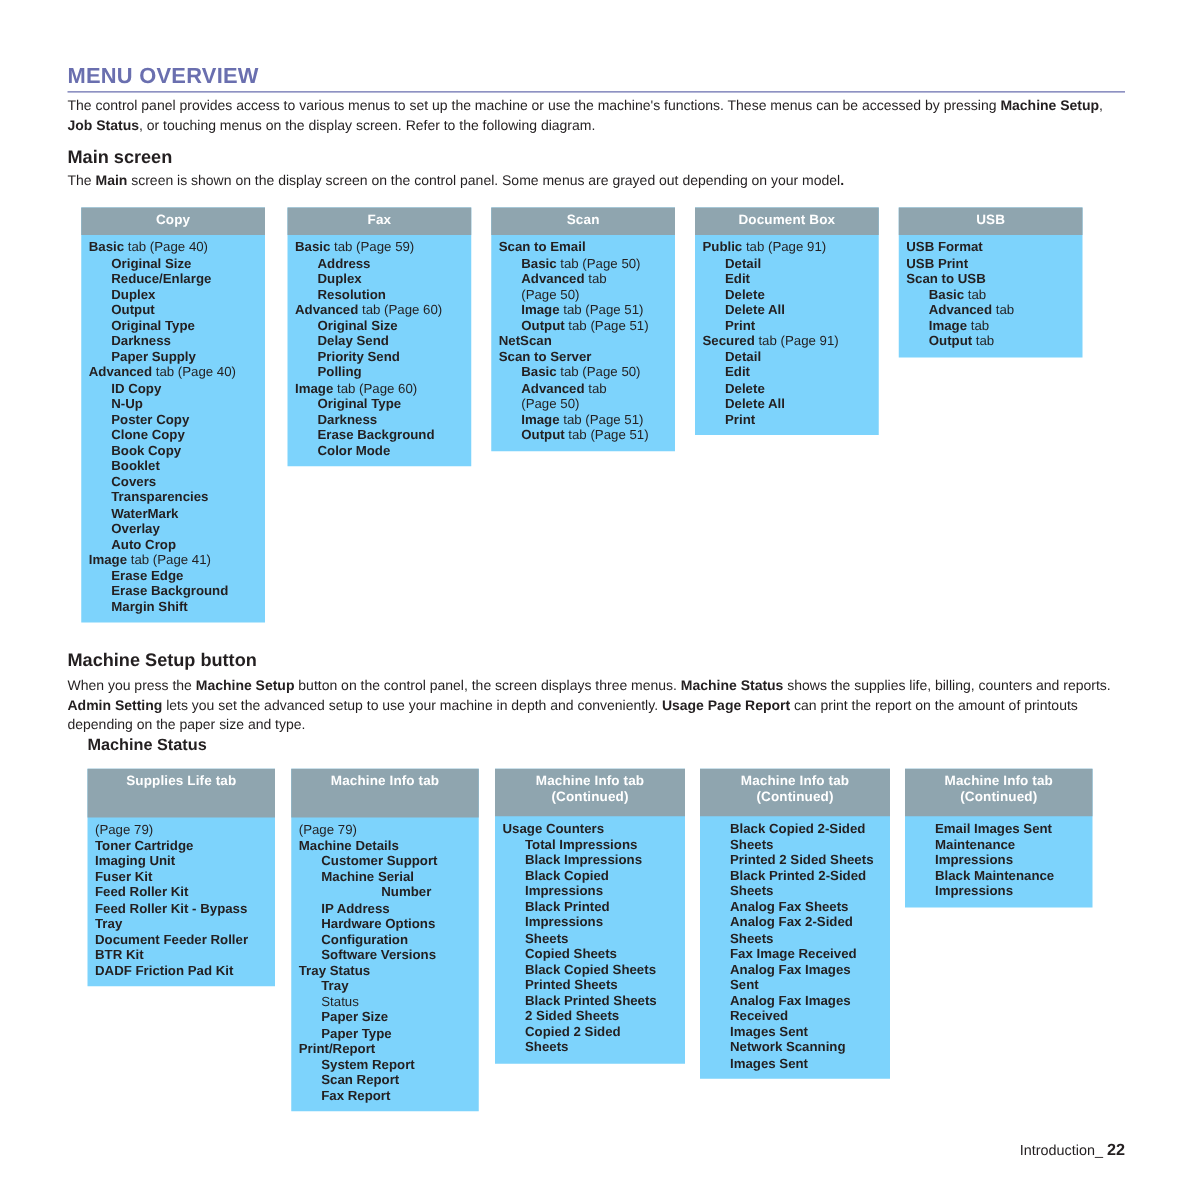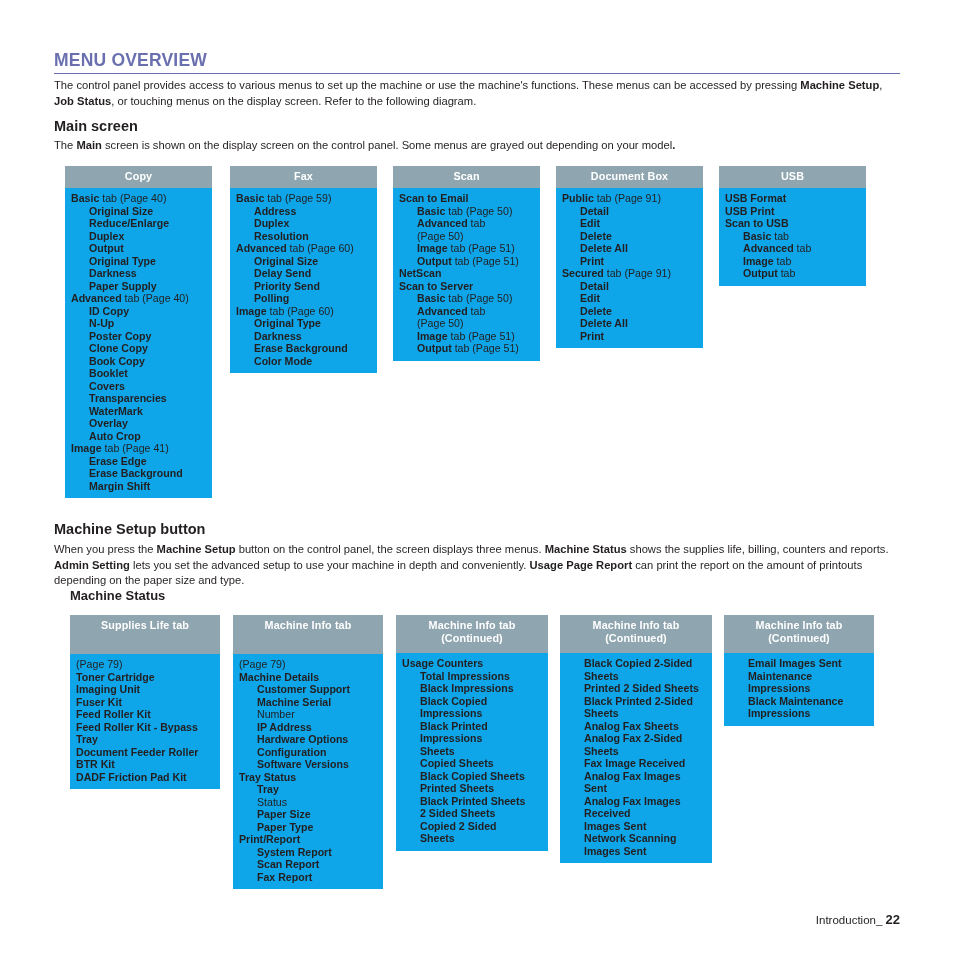--- a/index.html
+++ b/index.html
@@ -85,21 +85,21 @@
     position: absolute;
     left: 70px;
     top: 588px;
     font-size: 13px;
     font-weight: bold;
   }
 
   
   .box {
     position: absolute;
-    background: #0ea5e9;
+    background: #7dd3fc;
     box-sizing: border-box;
   }
   .box-head {
     background: #8fa5af;
     color: #ffffff;
     font-size: 10.8px;
     font-weight: bold;
     text-align: center;
     padding: 4px 2px 5px 2px;
     line-height: 13px;
@@ -275,21 +275,21 @@
       </div>
       <div class="box" style="left: 233px; top: 615px; width: 150px;">
         <div class="box-head" style="height: 30px;">
           <div>Machine Info tab</div>
         </div>
         <div class="box-body">
           <div class="lvl0"><span class="pgref">(Page 79)</span></div>
           <div class="lvl0"><span class="strong" style="font-weight: bold;">Machine Details</span></div>
           <div class="lvl1"><span class="strong" style="font-weight: bold;">Customer Support</span></div>
           <div class="lvl1"><span class="strong" style="font-weight: bold;">Machine Serial</span></div>
-          <div class="lvl1"><span class="strong" style="font-weight: normal;">Number</span></div>
+          <div class="lvl1"><span class="strong" style="font-weight: bold; margin-left: 48px;">Number</span></div>
           <div class="lvl1"><span class="strong" style="font-weight: bold;">IP Address</span></div>
           <div class="lvl1"><span class="strong" style="font-weight: bold; text-align: right;">Hardware Options</span></div>
           <div class="lvl1"><span class="strong" style="font-weight: bold;">Configuration</span></div>
           <div class="lvl1"><span class="strong" style="font-weight: bold;">Software Versions</span></div>
           <div class="lvl0"><span class="strong" style="font-weight: bold;">Tray Status</span></div>
           <div class="lvl1"><span class="strong" style="font-weight: bold;">Tray</span></div>
           <div class="lvl1"><span class="strong" style="font-weight: normal;">Status</span></div>
           <div class="lvl1"><span class="strong" style="font-weight: bold;">Paper Size</span></div>
           <div class="lvl1"><span class="strong" style="font-weight: bold;">Paper Type</span></div>
           <div class="lvl0"><span class="strong" style="font-weight: bold;">Print/Report</span></div>

